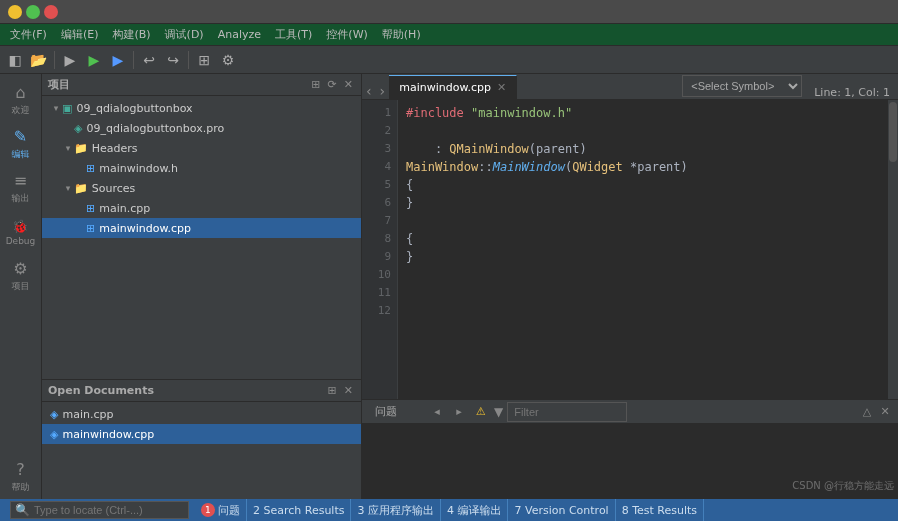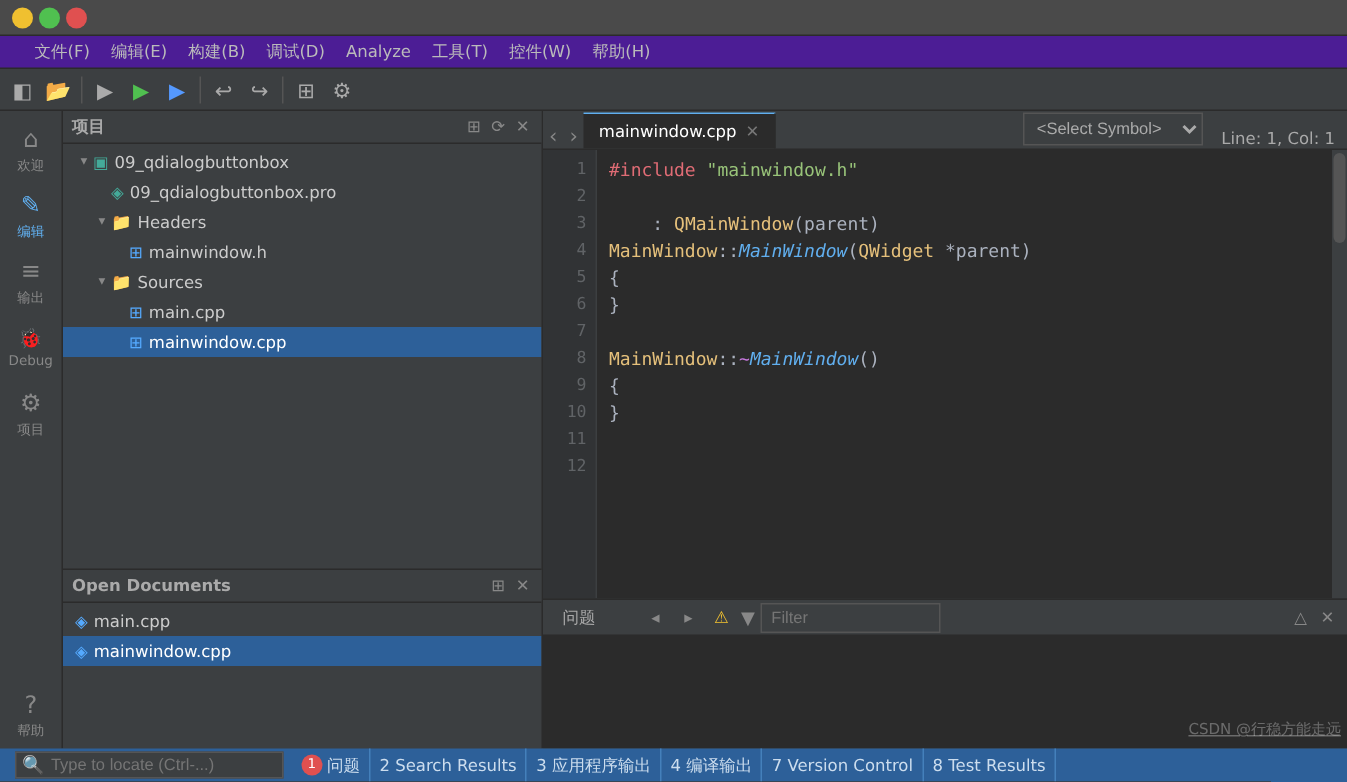--- a/index.html
+++ b/index.html
@@ -38,25 +38,25 @@
       border-radius: 50%;
       border: none;
       cursor: pointer;
     }
     .title-btn.minimize { background: #f0c030; }
     .title-btn.maximize { background: #50c050; }
     .title-btn.close { background: #e05050; }
 
     
     .menu-bar {
-      background: #4c1d95;
+      background: #14532d;
       height: 22px;
       display: flex;
       align-items: center;
-      padding: 0 17px;
+      padding: 0 4px;
       border-bottom: 1px solid #2b2b2b;
       flex-shrink: 0;
       gap: 2px;
     }
     .menu-item {
       padding: 2px 6px;
       color: #bbbbbb;
       font-size: 11px;
       cursor: pointer;
       border-radius: 2px;
@@ -437,21 +437,20 @@
       outline: none;
       width: 140px;
     }
     .watermark {
       position: fixed;
       bottom: 28px;
       right: 4px;
       font-size: 10px;
       color: rgba(255,255,255,0.3);
       pointer-events: none;
-      text-decoration: underline;
     }
   </style>
 </head>
 <body>
 
 <div class="title-bar">
   <div style="width:60px; display:flex; gap:4px;">
     <button class="title-btn minimize"></button>
     <button class="title-btn maximize"></button>
     <button class="title-btn close"></button>
@@ -632,21 +631,20 @@
           <div class="line-num">12</div>
         </div>
         <div class="code-content">
           <div class="code-line"><span class="inc">#include </span><span class="str">"mainwindow.h"</span></div>
           <div class="code-line"> </div>
           <div class="code-line"><span>    : </span><span class="cls">QMainWindow</span><span>(parent)</span></div>
           <div class="code-line"><span class="cls">MainWindow</span><span class="punct">::</span><span class="func">MainWindow</span><span>(</span><span class="cls">QWidget</span><span> *parent)</span></div>
           <div class="code-line"><span>{</span></div>
           <div class="code-line"><span>}</span></div>
           <div class="code-line"> </div>
-          <div class="code-line"><span class="cls">MainWindow</span><span class="punct">::</span><span class="tilde">~</span><span class="destr">MainWindow</span><span>()</span></div>
           <div class="code-line"><span>{</span></div>
           <div class="code-line"><span>}</span></div>
           <div class="code-line"> </div>
           <div class="code-line"> </div>
         </div>
       </div>
       <div class="right-scrollbar">
         <div class="scrollbar-thumb"></div>
       </div>
     </div>

